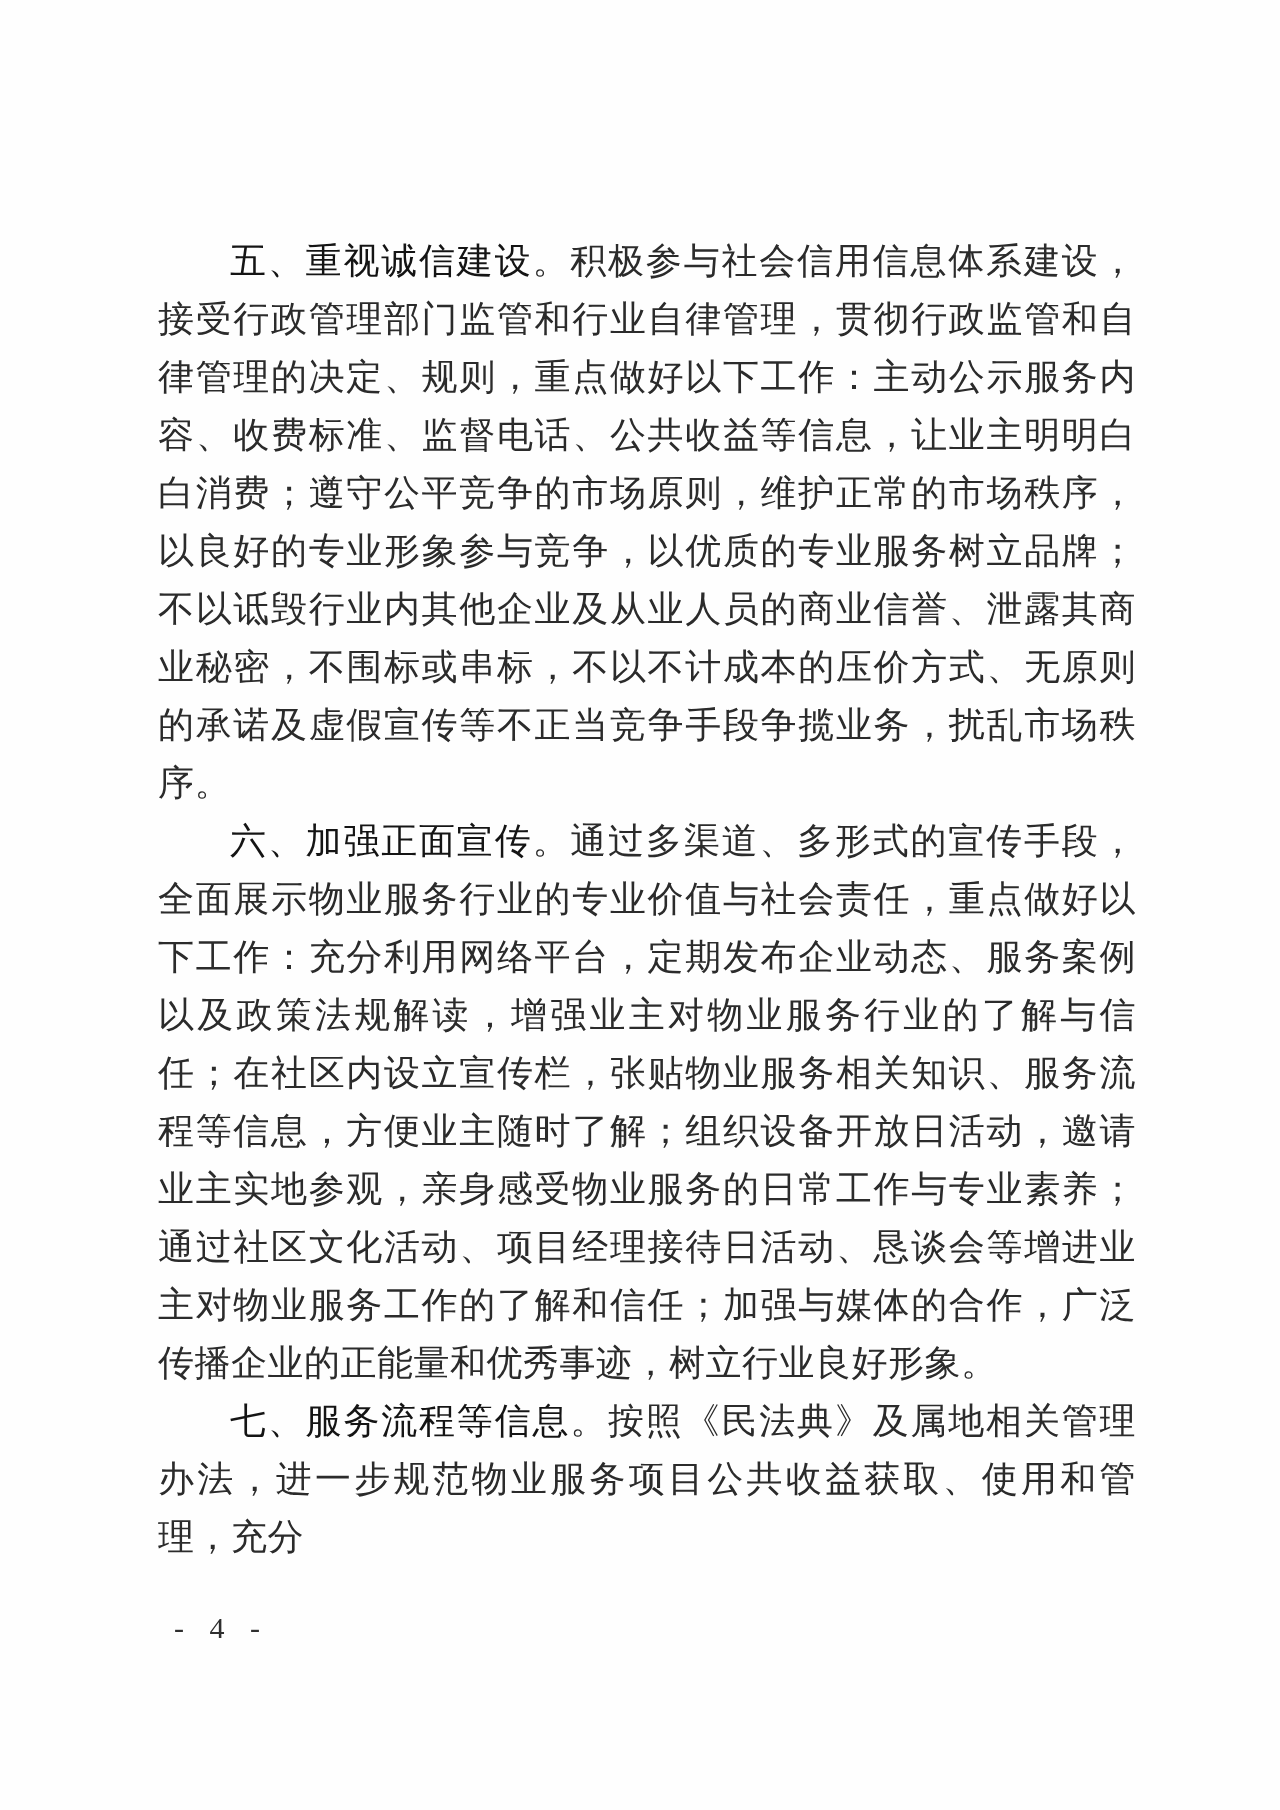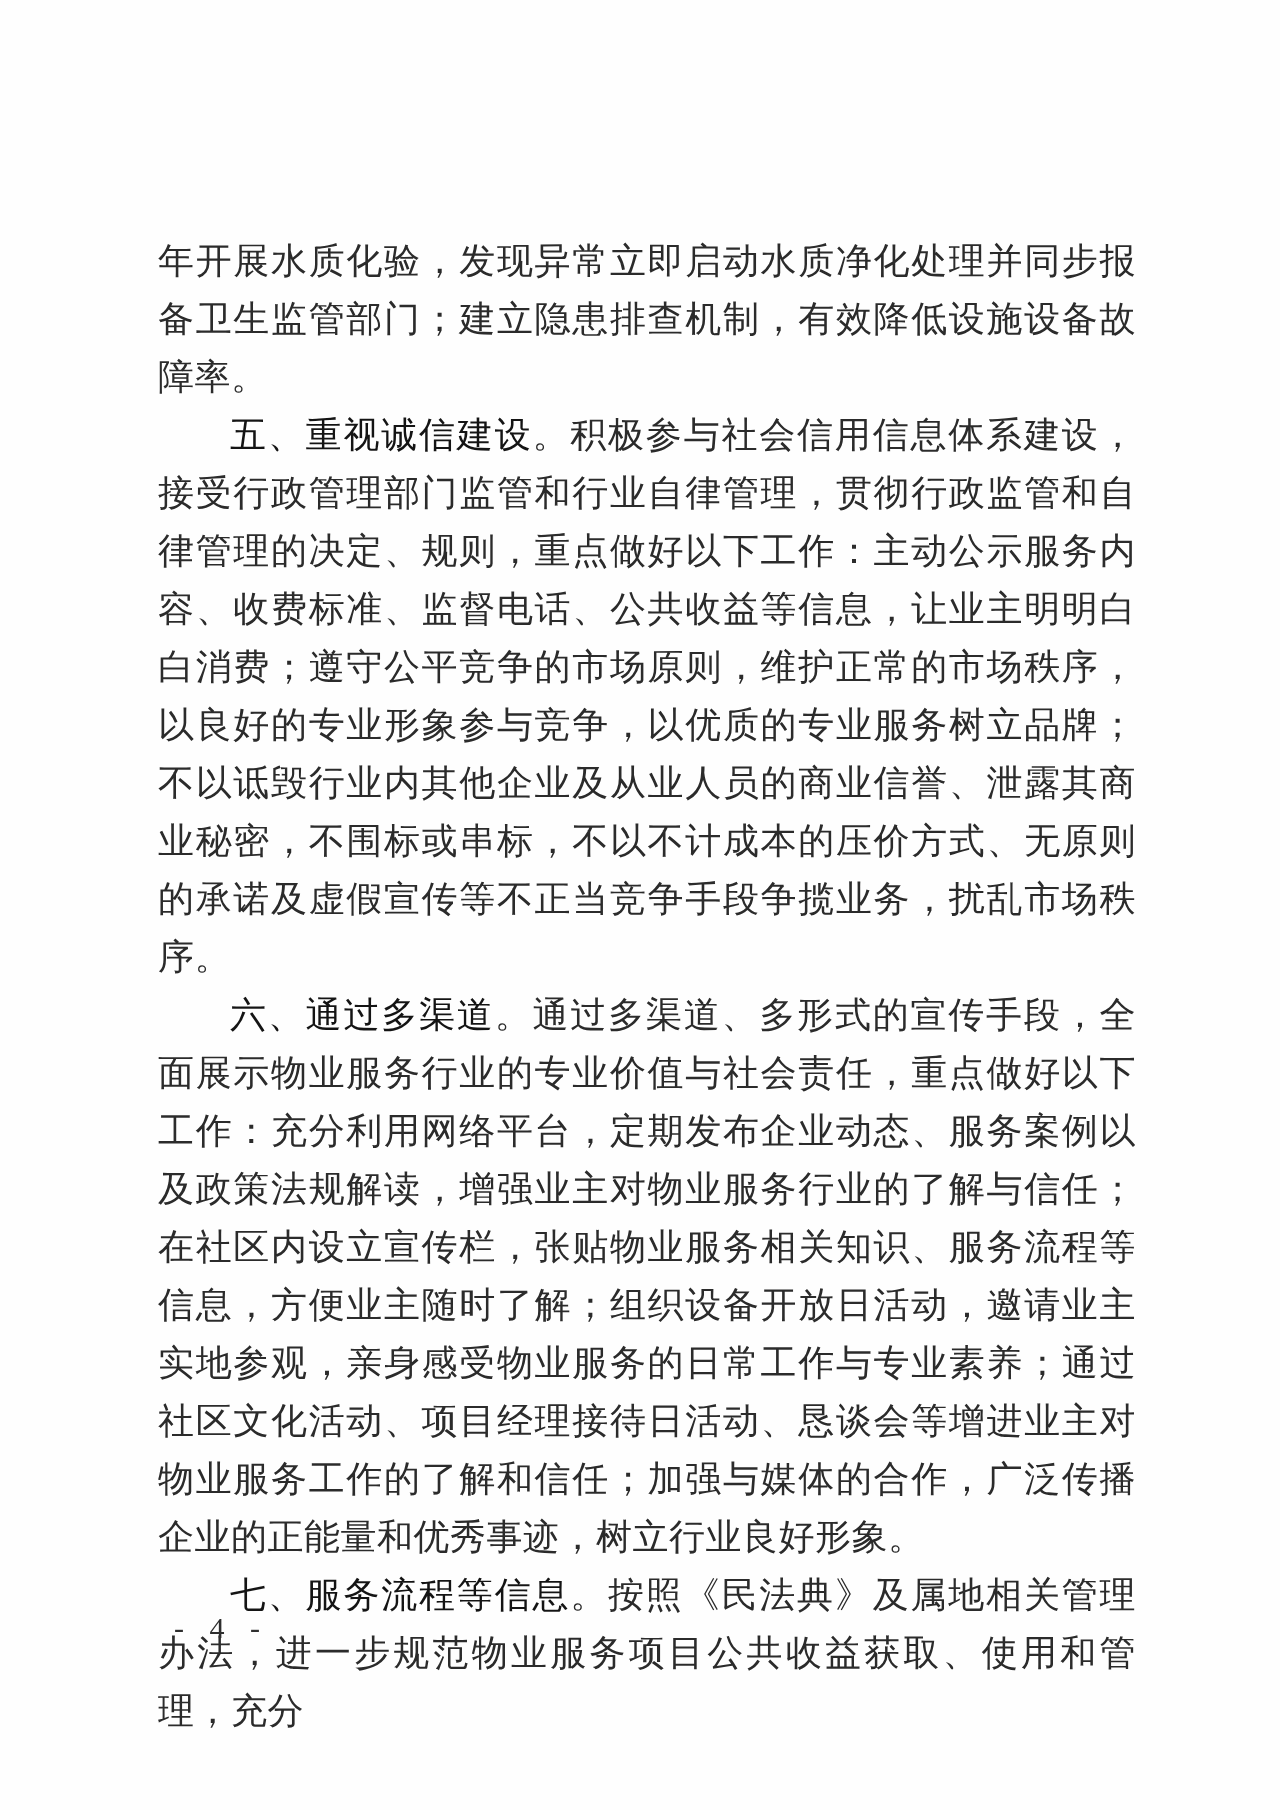--- a/index.html
+++ b/index.html
@@ -49,24 +49,23 @@
     letter-spacing: 9px;
     font-family: "Liberation Serif", serif;
   }
 </style>
 </head>
 <body>
 
 <div class="page">
   <div class="content">
 
-    <p class="para"><span>年开展水质化验，发现异常立即启动水质净化处理并同步报备卫生监管部门；建立隐患排查机制，有效降低设施设备故障率。</span></p>
 
     <p class="para indent"><span class="lead">五、重视诚信建设</span><span>。积极参与社会信用信息体系建设，接受行政管理部门监管和行业自律管理，贯彻行政监管和自律管理的决定、规则，重点做好以下工作：主动公示服务内容、收费标准、监督电话、公共收益等信息，让业主明明白白消费；遵守公平竞争的市场原则，维护正常的市场秩序，以良好的专业形象参与竞争，以优质的专业服务树立品牌；不以诋毁行业内其他企业及从业人员的商业信誉、泄露其商业秘密，不围标或串标，不以不计成本的压价方式、无原则的承诺及虚假宣传等不正当竞争手段争揽业务，扰乱市场秩序。</span></p>
 
-    <p class="para indent"><span class="lead">六、通过多渠道</span><span>。通过多渠道、多形式的宣传手段，全面展示物业服务行业的专业价值与社会责任，重点做好以下工作：充分利用网络平台，定期发布企业动态、服务案例以及政策法规解读，增强业主对物业服务行业的了解与信任；在社区内设立宣传栏，张贴物业服务相关知识、服务流程等信息，方便业主随时了解；组织设备开放日活动，邀请业主实地参观，亲身感受物业服务的日常工作与专业素养；通过社区文化活动、项目经理接待日活动、恳谈会等增进业主对物业服务工作的了解和信任；加强与媒体的合作，广泛传播企业的正能量和优秀事迹，树立行业良好形象。</span></p>
+    <p class="para indent"><span class="lead">六、加强正面宣传</span><span>。通过多渠道、多形式的宣传手段，全面展示物业服务行业的专业价值与社会责任，重点做好以下工作：充分利用网络平台，定期发布企业动态、服务案例以及政策法规解读，增强业主对物业服务行业的了解与信任；在社区内设立宣传栏，张贴物业服务相关知识、服务流程等信息，方便业主随时了解；组织设备开放日活动，邀请业主实地参观，亲身感受物业服务的日常工作与专业素养；通过社区文化活动、项目经理接待日活动、恳谈会等增进业主对物业服务工作的了解和信任；加强与媒体的合作，广泛传播企业的正能量和优秀事迹，树立行业良好形象。</span></p>
 
     <p class="para indent"><span class="lead">七、服务流程等信息</span><span>。按照《民法典》及属地相关管理办法，进一步规范物业服务项目公共收益获取、使用和管理，充分</span></p>
 
   </div>
 
   <div class="footer">- 4 -</div>
 </div>
 
 </body></html>

